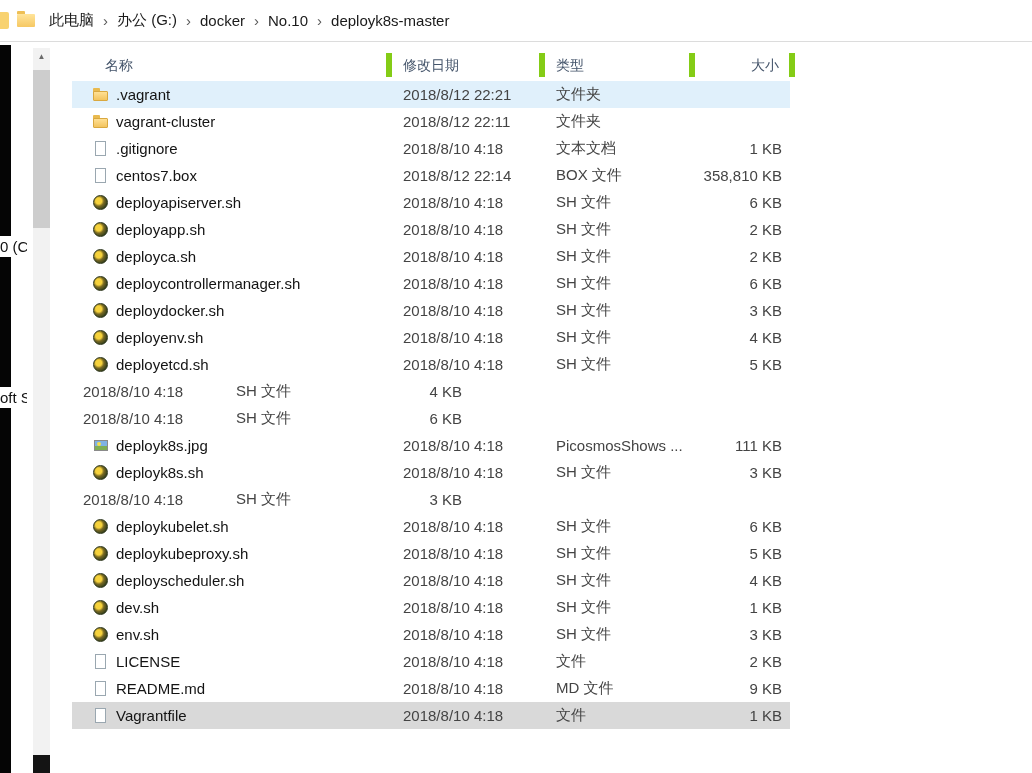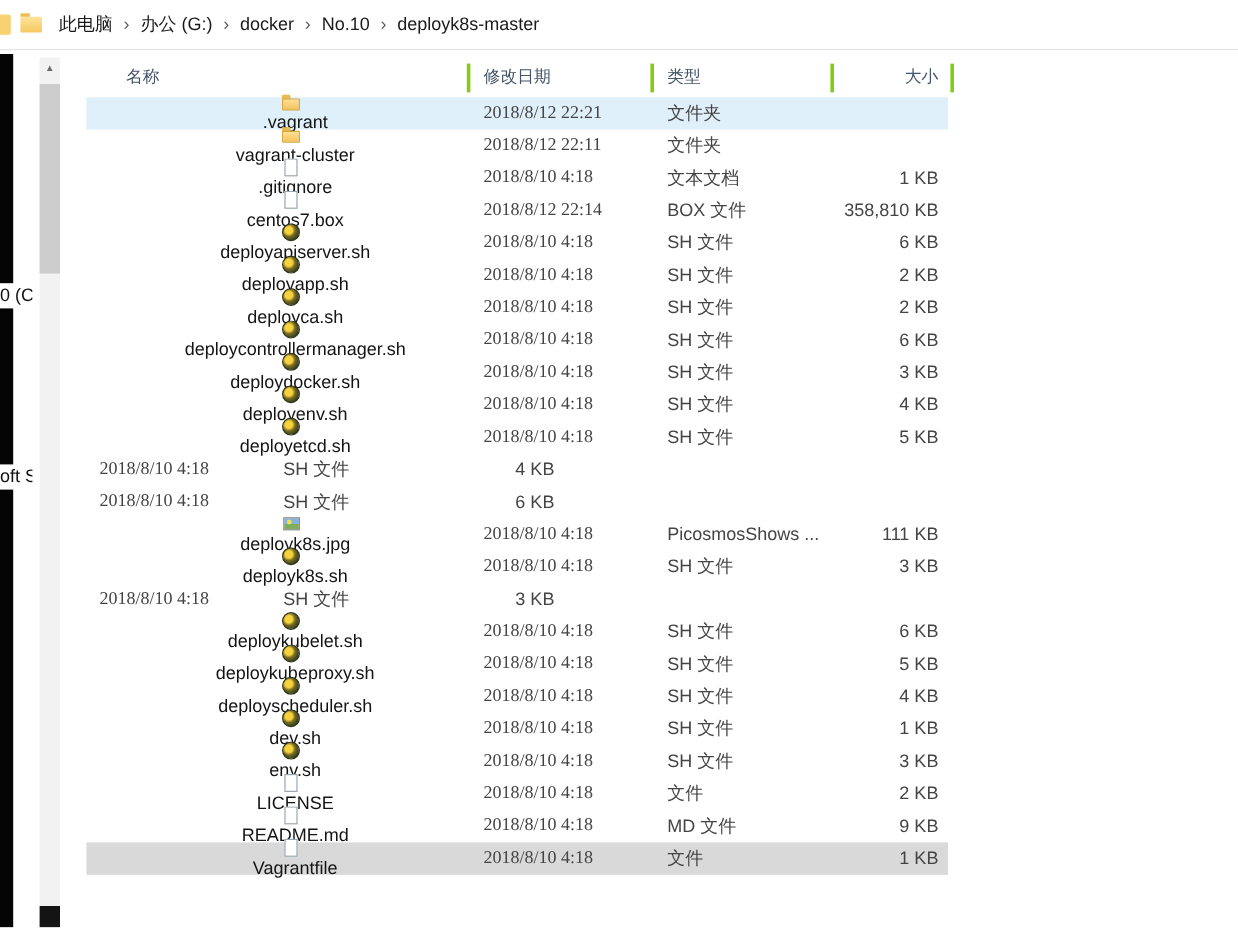--- a/index.html
+++ b/index.html
@@ -42,33 +42,33 @@
   .vscroll{position:absolute;left:33px;top:6px;width:17px;height:707px;background:#f2f2f2;}
   .vscroll .up{
     position:absolute;left:0;top:0;width:17px;height:17px;background:#f2f2f2;
     color:#6a6a6a;font-size:8px;text-align:center;line-height:17px;
   }
   .vscroll .thumb{position:absolute;left:0;top:22px;width:17px;height:158px;background:#cdcdcd;}
   .corner-block{position:absolute;left:33px;top:713px;width:17px;height:18px;background:#141414;}
   
   .filelist{position:absolute;left:68px;top:6px;width:740px;}
   .header-row{display:flex;height:33px;align-items:center;font-size:14px;color:#44546a;}
-  .hcell{height:24px;line-height:24px;border-right:3px solid #84cc16;box-sizing:border-box;font-family:Liberation Serif, serif;}
+  .hcell{height:24px;line-height:24px;border-right:6px solid #84cc16;box-sizing:border-box;}
   .hcell.name{width:324px;padding-left:37px;}
   .hcell.date{width:153px;padding-left:11px;}
   .hcell.type{width:150px;padding-left:11px;}
   .hcell.size{width:100px;text-align:right;padding-right:10px;}
   #rows{margin-left:4px;}
   .row{display:flex;height:27px;align-items:center;font-size:15px;color:#444;width:718px;}
   .row.hover{background:#e0f0fb;}
   .row.selected{background:#d9d9d9;}
   .cell{white-space:nowrap;overflow:hidden;box-sizing:border-box;}
-  .cell.name{width:320px;padding-left:21px;display:flex;align-items:center;color:#141414;flex-direction:column;}
+  .cell.name{width:320px;padding-left:21px;display:flex;align-items:center;color:#141414;}
   .cell.name .label{margin-left:7px;}
-  .cell.date{width:153px;padding-left:11px;font-family:Liberation Serif, serif;}
+  .cell.date{width:153px;padding-left:11px;}
   .cell.type{width:150px;padding-left:11px;text-overflow:ellipsis;}
   .cell.size{width:95px;text-align:right;padding-right:8px;}
   
   .icon{position:relative;width:16px;height:16px;flex:0 0 16px;display:inline-block;}
   .icon-folder::after{
     content:"";position:absolute;left:0;top:4px;width:15px;height:10px;
     background:linear-gradient(#ffe094,#f3c45e);border:1px solid #d9a83f;border-radius:1px;box-sizing:border-box;
   }
   .icon-folder::before{
     content:"";position:absolute;left:0;top:1px;width:7px;height:4px;

